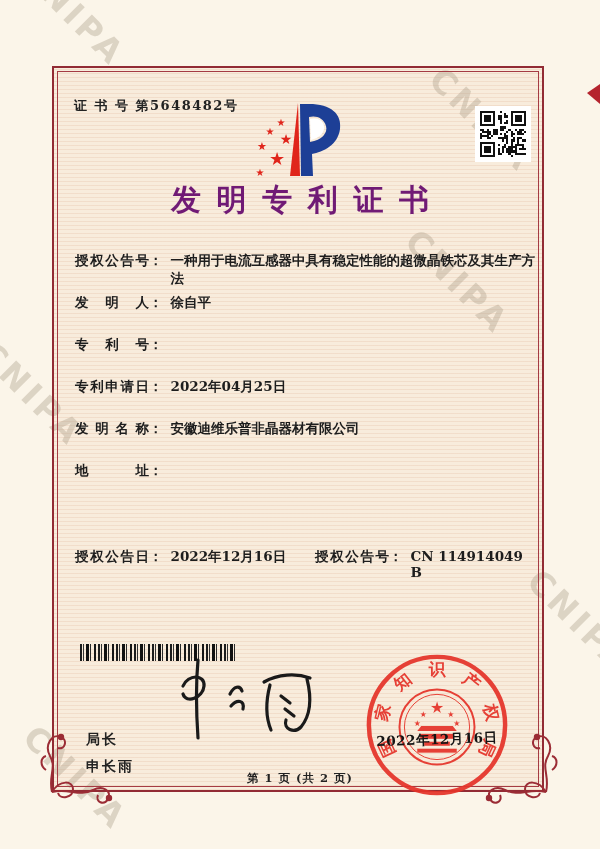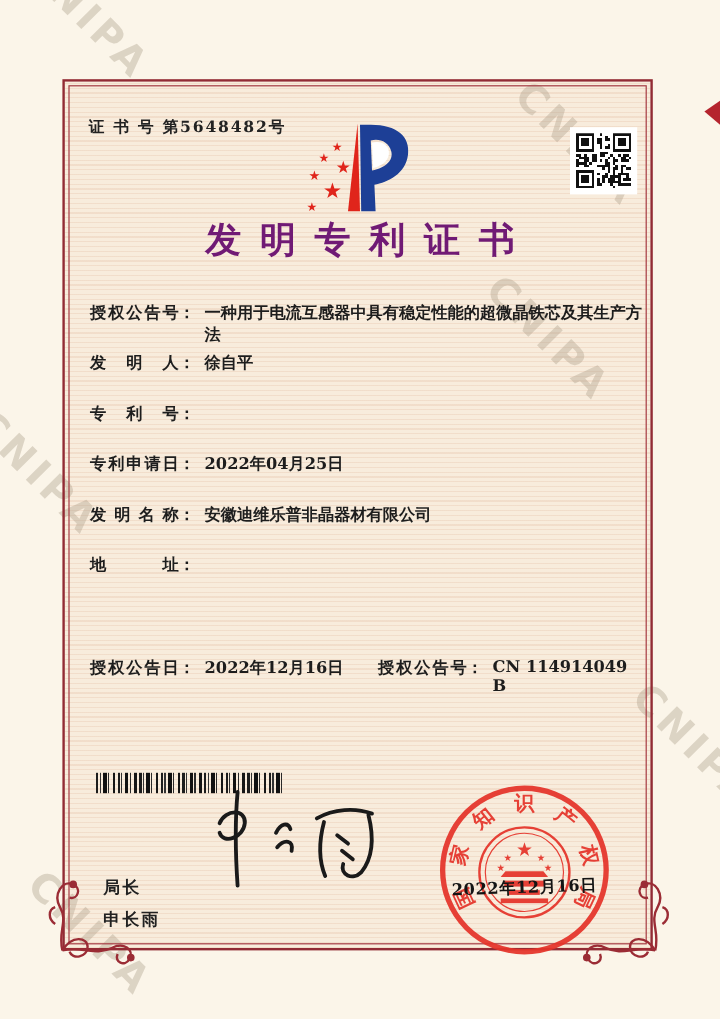--- a/index.html
+++ b/index.html
@@ -392,15 +392,16 @@
     </g>
     <g fill="#e5342a">
       <path d="M60,86 L100,86 L96,81 L64,81 Z"></path>
       <rect x="63" y="89" width="34" height="5"></rect>
       <rect x="67" y="97" width="26" height="4"></rect>
       <rect x="60" y="104" width="40" height="4"></rect>
     </g>
   </svg>
   <div class="abs seal-date">2022年12月16日</div>
 
+  <div class="abs page-info">第 1 页 (共 2 页)</div>
 
 
 </div>
 
 </body></html>

